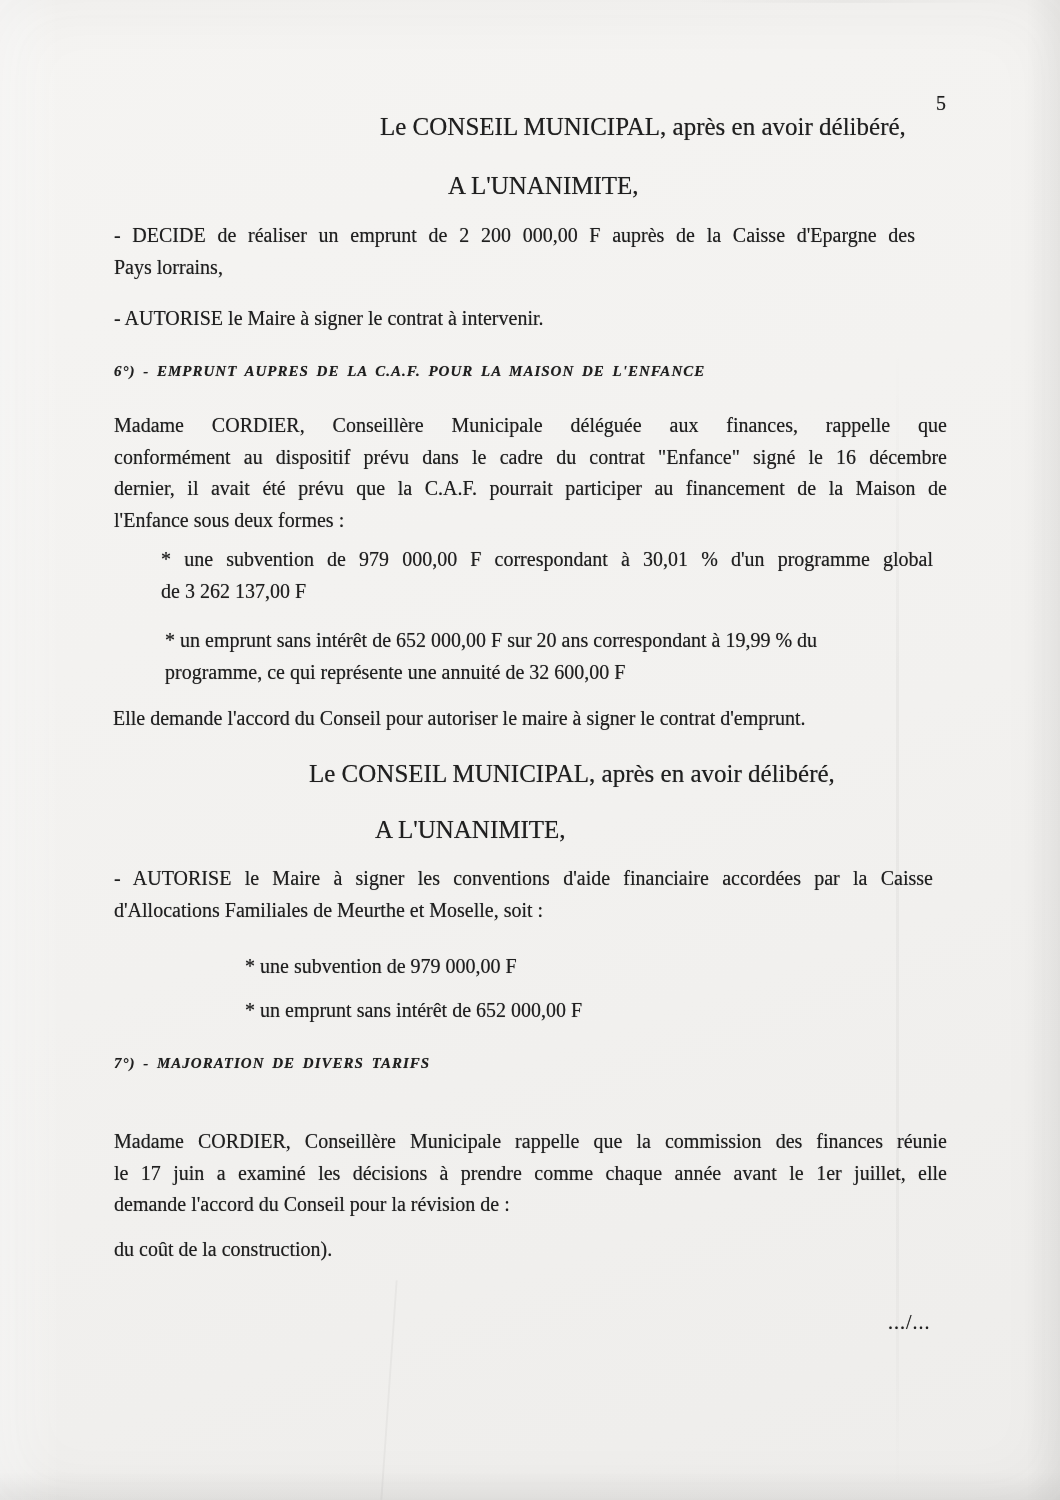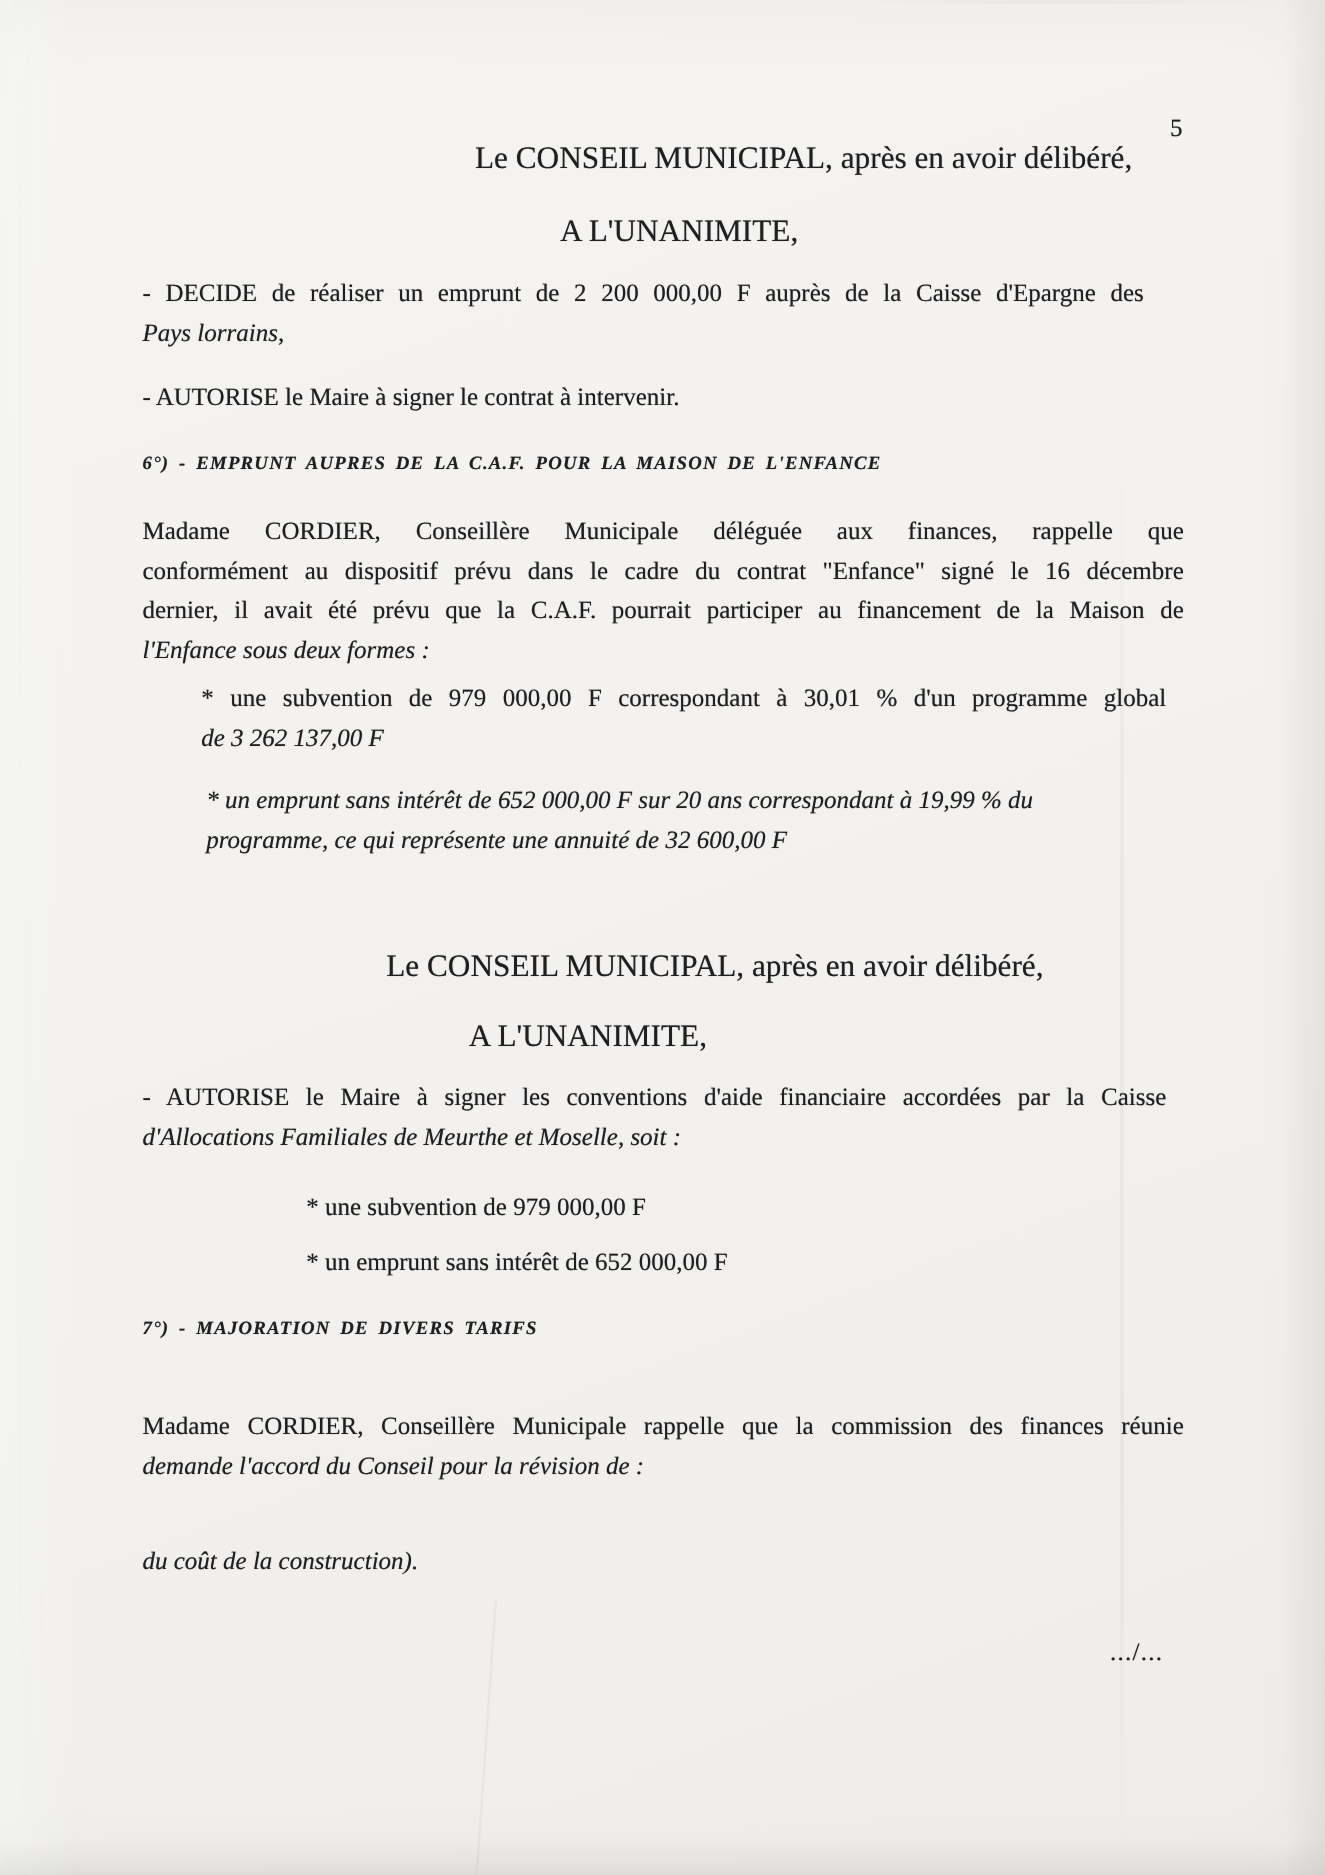--- a/index.html
+++ b/index.html
@@ -22,21 +22,21 @@
       linear-gradient(to right, rgba(255,255,255,0.5), rgba(0,0,0,0) 60px),
       linear-gradient(160deg, #f5f4f2 0%, #f2f1ef 55%, #eeedeb 100%);
     box-shadow: inset 0 0 70px rgba(60,55,50,0.05);
   }
   .blk { position: absolute; line-height: 31.5px; }
   .blk div { min-height: 31.5px; }
   .txt {
     text-shadow: 0 0 0.7px rgba(30,30,30,0.6);
   }
   .just { text-align: justify; text-align-last: justify; }
-  .left { text-align: center; text-align-last: left; font-style: italic; }
+  .left { text-align: center; text-align-last: left; }
   .heading {
     font-weight: bold;
     font-style: italic;
     font-size: 15px;
     letter-spacing: 1px;
     word-spacing: 3px;
     white-space: nowrap;
   }
   .center-line { white-space: nowrap; font-size: 25px; }
   .nowrap { white-space: nowrap; }
@@ -98,38 +98,40 @@
   <div class="blk txt" style="left:161px; top:544px; width:772px;">
     <div class="just">* une subvention de 979 000,00 F correspondant à 30,01 % d'un programme global</div>
     <div class="left">de 3 262 137,00 F</div>
   </div>
 
   <div class="blk txt" style="left:165px; top:625px; width:772px;">
     <div class="left">* un emprunt sans intérêt de 652 000,00 F sur 20 ans correspondant à 19,99 % du</div>
     <div class="left">programme, ce qui représente une annuité de 32 600,00 F</div>
   </div>
 
+  <div class="blk nowrap txt" style="left:113px; top:703px;">Elle demande l'accord du Conseil pour autoriser le maire à signer le contrat d'emprunt.</div>
 
   <div class="blk center-line txt" style="left:309px; top:758px;">Le CONSEIL MUNICIPAL, après en avoir délibéré,</div>
 
   <div class="blk center-line txt" style="left:375px; top:814px;">A L'UNANIMITE,</div>
 
   <div class="blk txt" style="left:114px; top:863px; width:819px;">
     <div class="just">- AUTORISE le Maire à signer les conventions d'aide financiaire accordées par la Caisse</div>
     <div class="left">d'Allocations Familiales de Meurthe et Moselle, soit :</div>
   </div>
 
   <div class="blk nowrap txt" style="left:245px; top:951px;">* une subvention de 979 000,00 F</div>
 
   <div class="blk nowrap txt" style="left:245px; top:995px;">* un emprunt sans intérêt de 652 000,00 F</div>
 
   <div class="blk heading txt" style="left:114px; top:1048px;">7°) - MAJORATION DE DIVERS TARIFS</div>
 
   <div class="blk txt" style="left:114px; top:1126px; width:833px;">
     <div class="just">Madame CORDIER, Conseillère Municipale rappelle que la commission des finances réunie</div>
+    <div class="just">le 17 juin a examiné les décisions à prendre comme chaque année avant le 1er juillet, elle</div>
     <div class="left">demande l'accord du Conseil pour la révision de :</div>
   </div>
 
   <div class="blk txt" style="left:114px; top:1233px; width:850px; line-height:32px;">
     <div class="left">du coût de la construction).</div>
   </div>
 
   <div class="blk nowrap txt" style="left:888px; top:1307px; letter-spacing:1px;">.../...</div>
 
 </div>

